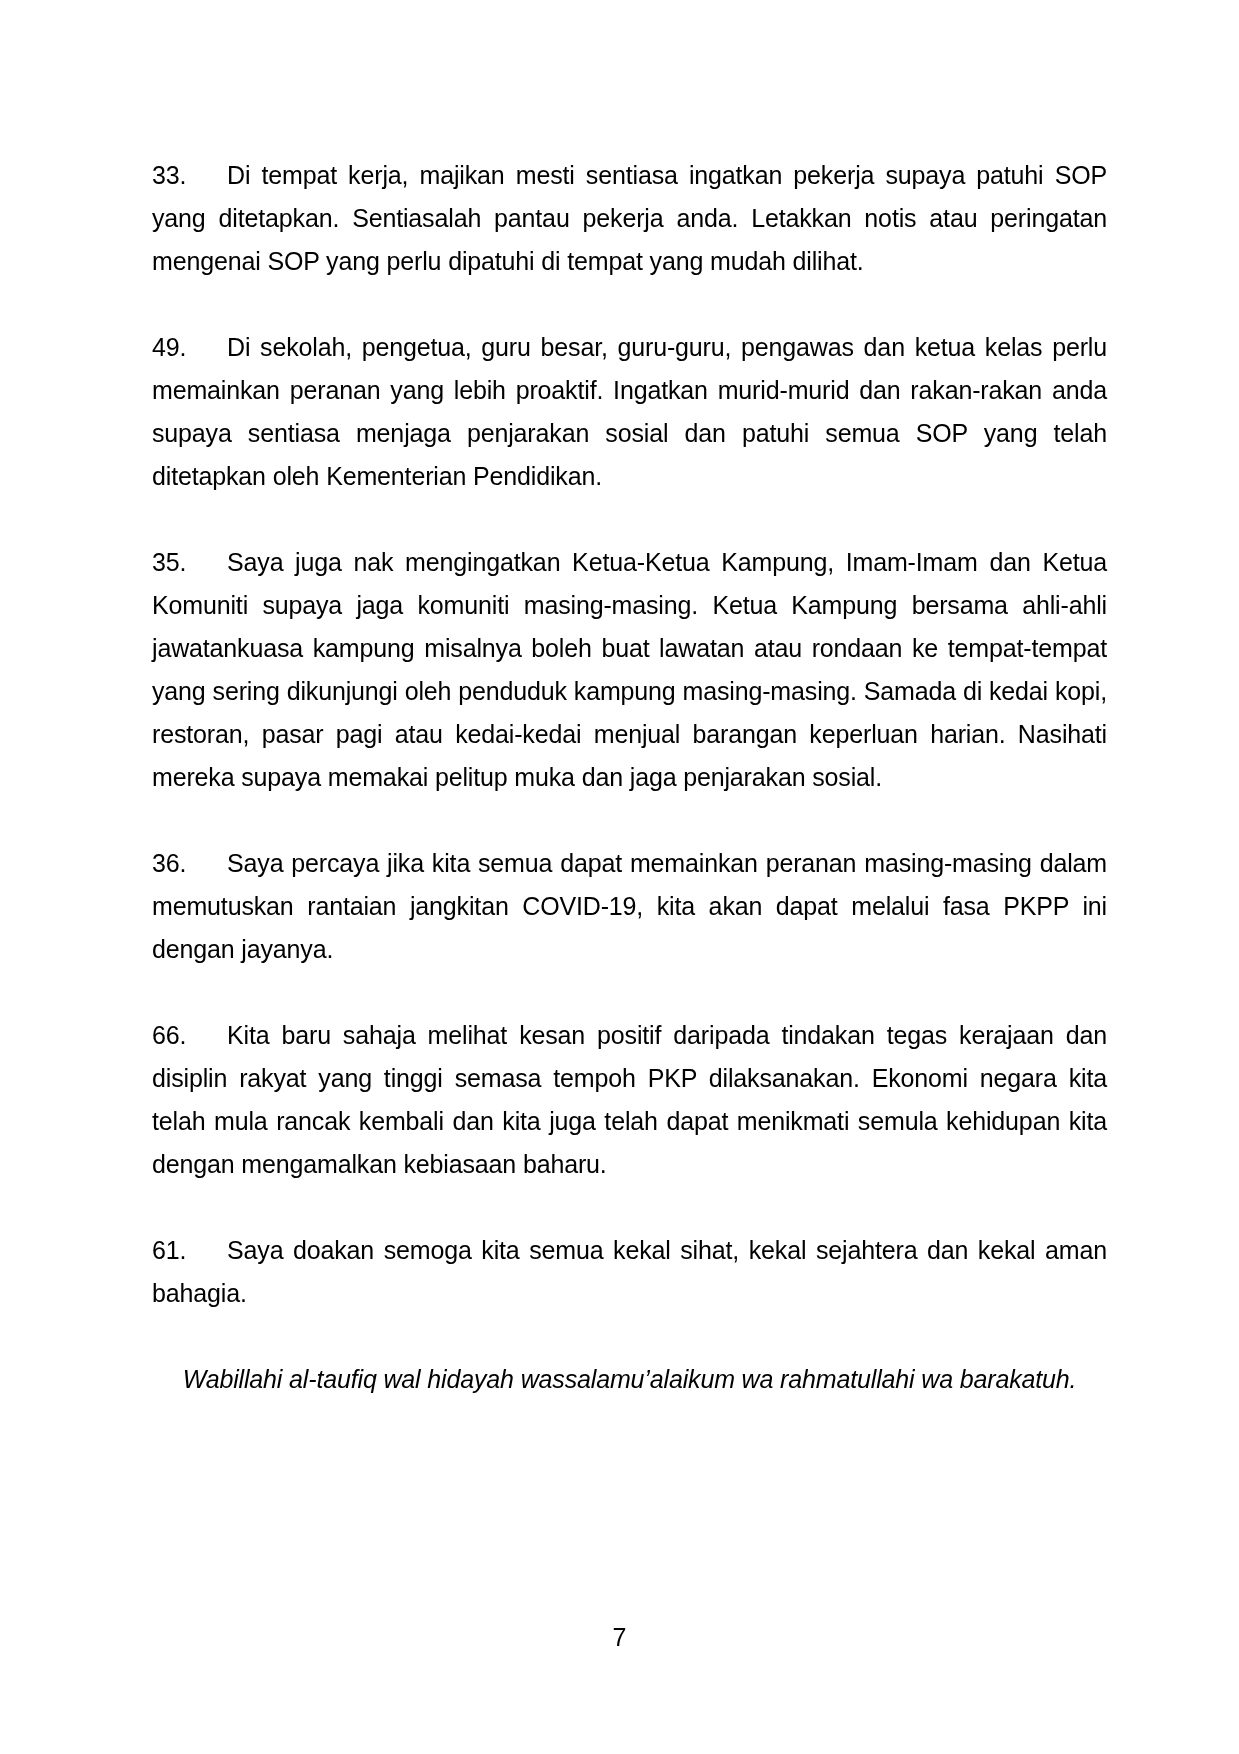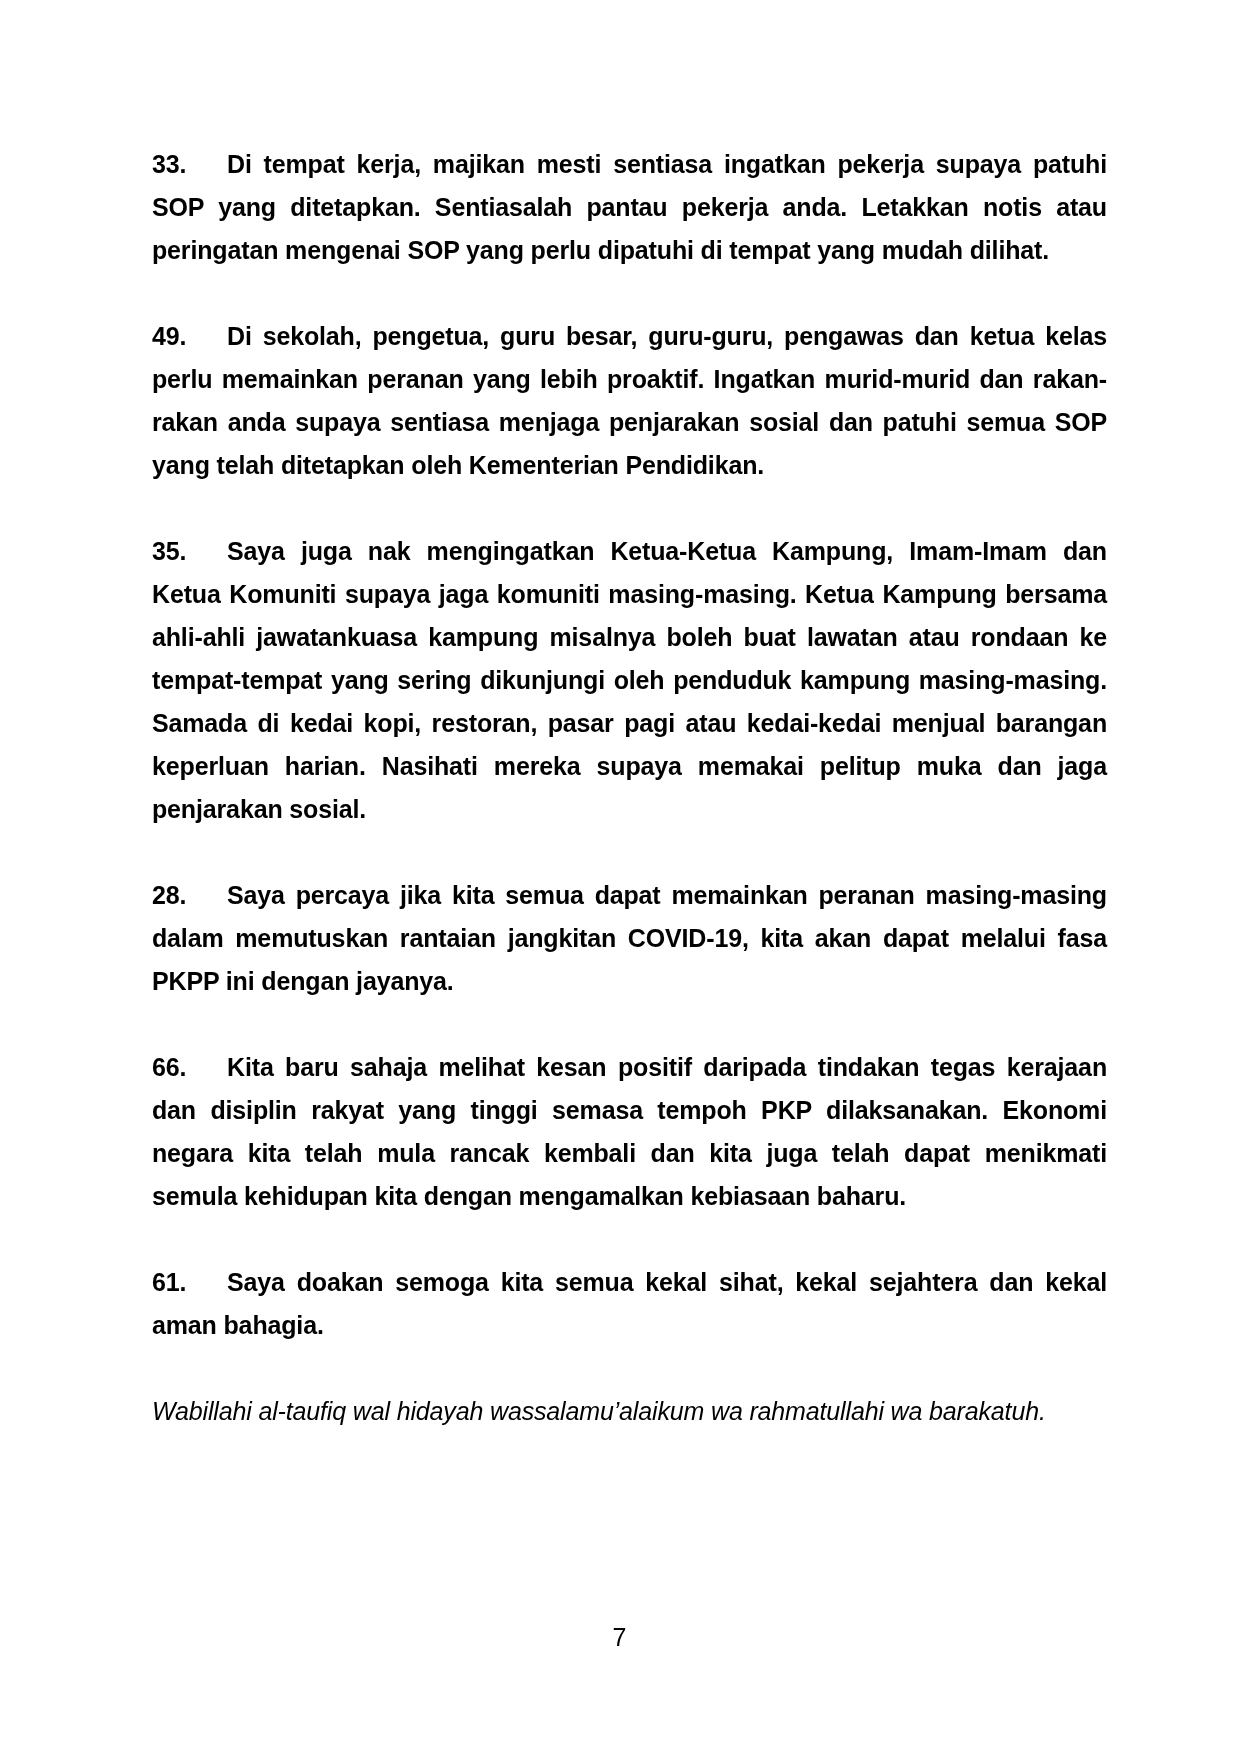--- a/index.html
+++ b/index.html
@@ -17,37 +17,36 @@
     overflow: hidden;
     box-sizing: border-box;
   }
   .content {
     position: absolute;
     left: 152px;
     top: 143px;
     width: 955px;
   }
   .para {
-    margin: 0 0 43px 0;
+    margin: 11px 0 43px 0;
     font-size: 25px;
     line-height: 43px;
     text-align: justify;
     letter-spacing: -0.15px;
-    font-weight: bold;
   }
   .para-num {
     display: inline-block;
     width: 75px;
   }
   .closing {
     margin: 0;
     font-size: 25px;
     line-height: 43px;
     font-style: italic;
-    text-align: left;
+    text-align: center;
     letter-spacing: -0.15px;
   }
   .footer {
     position: absolute;
     left: 0;
     top: 1616px;
     width: 100%;
     text-align: center;
     font-size: 25px;
     line-height: 43px;
@@ -58,21 +57,21 @@
 
 <div class="page">
   <div class="content">
 
     <p class="para"><span class="para-num">33.</span><span>Di tempat kerja, majikan mesti sentiasa ingatkan pekerja supaya patuhi SOP yang ditetapkan. Sentiasalah pantau pekerja anda. Letakkan notis atau peringatan mengenai SOP yang perlu dipatuhi di tempat yang mudah dilihat.</span></p>
 
     <p class="para"><span class="para-num">49.</span><span>Di sekolah, pengetua, guru besar, guru-guru, pengawas dan ketua kelas perlu memainkan peranan yang lebih proaktif. Ingatkan murid-murid dan rakan-rakan anda supaya sentiasa menjaga penjarakan sosial dan patuhi semua SOP yang telah ditetapkan oleh Kementerian Pendidikan.</span></p>
 
     <p class="para"><span class="para-num">35.</span><span>Saya juga nak mengingatkan Ketua-Ketua Kampung, Imam-Imam dan Ketua Komuniti supaya jaga komuniti masing-masing. Ketua Kampung bersama ahli-ahli jawatankuasa kampung misalnya boleh buat lawatan atau rondaan ke tempat-tempat yang sering dikunjungi oleh penduduk kampung masing-masing. Samada di kedai kopi, restoran, pasar pagi atau kedai-kedai menjual barangan keperluan harian. Nasihati mereka supaya memakai pelitup muka dan jaga penjarakan sosial.</span></p>
 
-    <p class="para"><span class="para-num">28.</span><span>Saya percaya jika kita semua dapat memainkan peranan masing-masing dalam memutuskan rantaian jangkitan COVID-19, kita akan dapat melalui fasa PKPP ini dengan jayanya.</span></p>
+    <p class="para"><span class="para-num">36.</span><span>Saya percaya jika kita semua dapat memainkan peranan masing-masing dalam memutuskan rantaian jangkitan COVID-19, kita akan dapat melalui fasa PKPP ini dengan jayanya.</span></p>
 
     <p class="para"><span class="para-num">66.</span><span>Kita baru sahaja melihat kesan positif daripada tindakan tegas kerajaan dan disiplin rakyat yang tinggi semasa tempoh PKP dilaksanakan. Ekonomi negara kita telah mula rancak kembali dan kita juga telah dapat menikmati semula kehidupan kita dengan mengamalkan kebiasaan baharu.</span></p>
 
 
     <p class="para"><span class="para-num">61.</span><span>Saya doakan semoga kita semua kekal sihat, kekal sejahtera dan kekal aman bahagia.</span></p>
 
     <p class="closing">Wabillahi al-taufiq wal hidayah wassalamu’alaikum wa rahmatullahi wa barakatuh.</p>
 
   </div>
 

